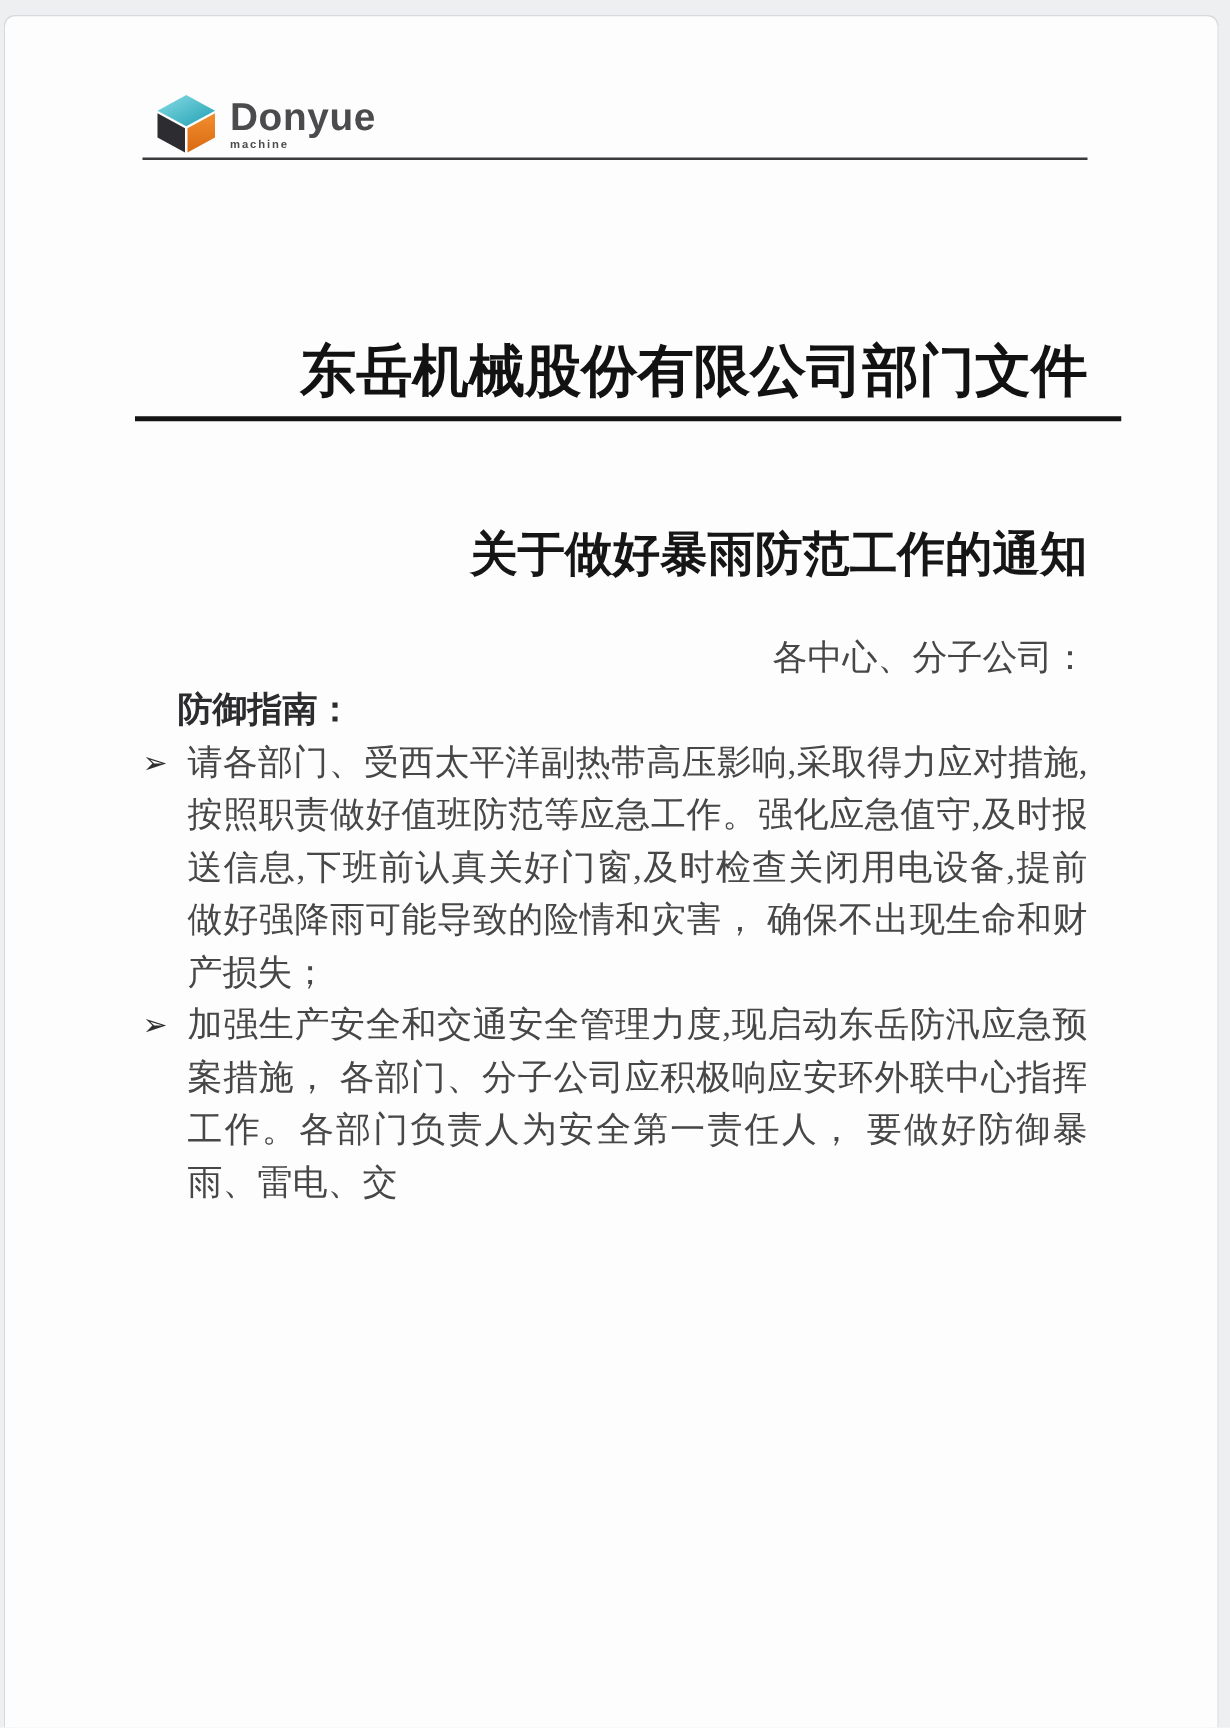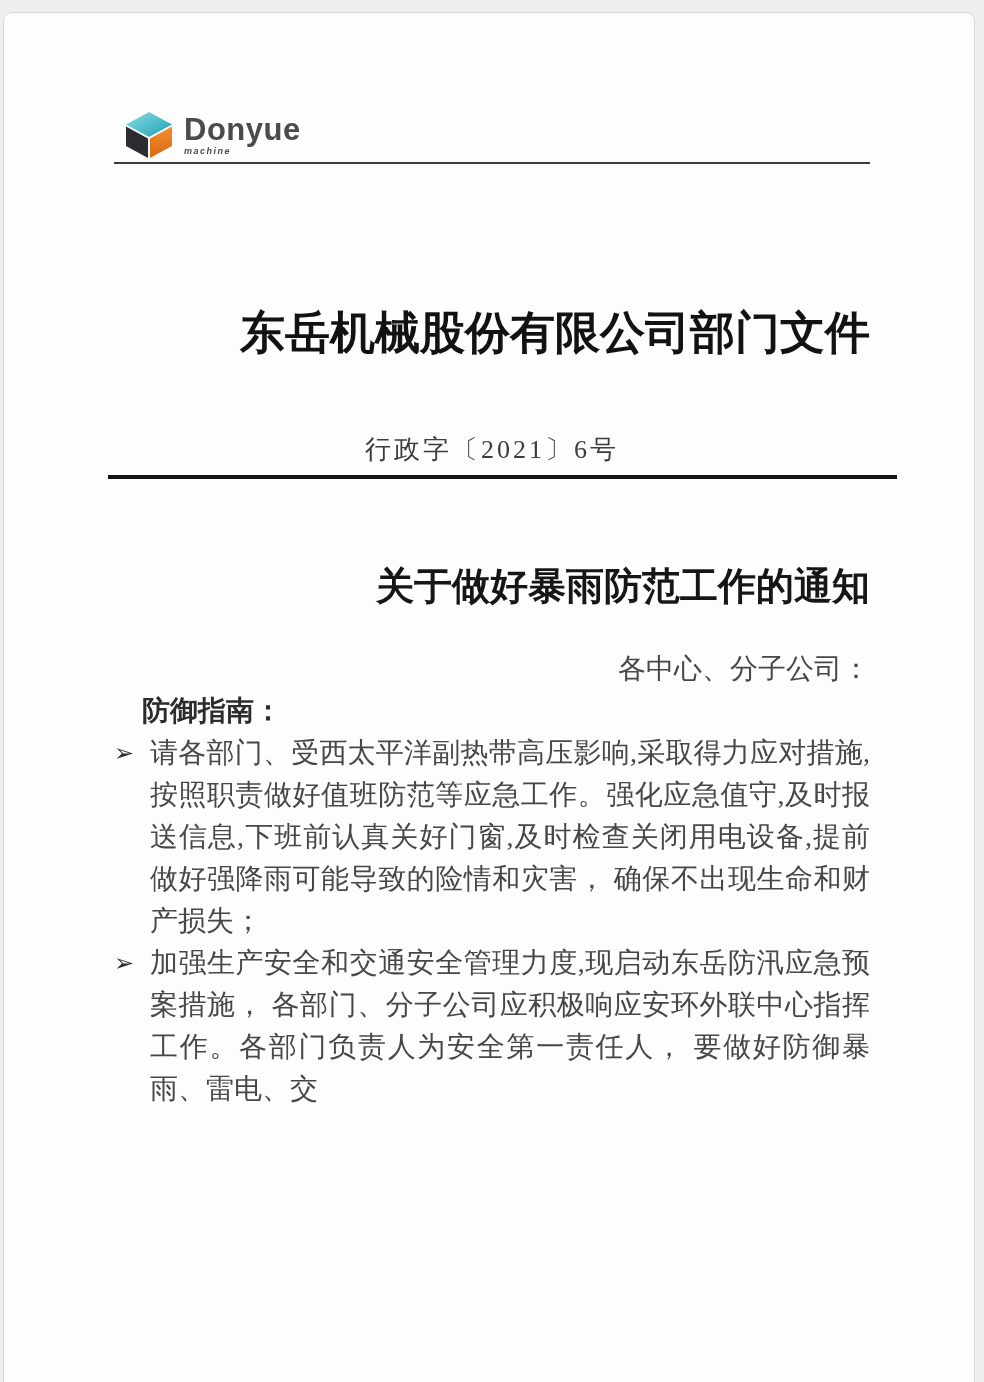--- a/index.html
+++ b/index.html
@@ -17,21 +17,21 @@
     border: 1px solid #d7d9dc;
     border-bottom: none;
     border-radius: 9px 9px 0 0;
     overflow: hidden;
   }
   .content {
     padding: 0 104px 0 110px;
   }
   
   .header {
-    margin-top: 98px;
+    margin-top: 62px;
     display: flex;
     justify-content: space-between;
     align-items: flex-end;
   }
   .logo { display: flex; align-items: center; gap: 10px; margin-left: 10px; }
   .logo-cube svg { display: block; }
   .logo-text { display: flex; flex-direction: column; line-height: 1; }
   .brand {
     font-family: "Liberation Sans", sans-serif;
     font-weight: 800;
@@ -39,21 +39,20 @@
     color: #4b4b4d;
     letter-spacing: 0.5px;
   }
   .brand-sub {
     font-family: "Liberation Sans", sans-serif;
     font-weight: 700;
     font-size: 9px;
     color: #4b4b4d;
     letter-spacing: 1.5px;
     margin-top: 2px;
-    font-style: italic;
   }
   .slogan {
     font-family: "Liberation Sans", sans-serif;
     font-weight: 700;
     font-size: 21px;
     color: #1d1d1f;
     padding-bottom: 2px;
   }
   .header-rule {
     margin-top: 3px;
@@ -142,21 +141,20 @@
         </span>
         <span class="logo-text">
           <span class="brand">Donyue</span>
           <span class="brand-sub">machine</span>
         </span>
       </div>
     </div>
     <div class="header-rule"></div>
 
     <div class="doc-title">东岳机械股份有限公司部门文件</div>
-    <div class="doc-number">行政字〔2021〕6号</div>
     <div class="thick-rule"></div>
     <div class="subject">关于做好暴雨防范工作的通知</div>
 
     <div class="body-text">
       <div class="salutation">各中心、分子公司：</div>
       <div class="guide-heading">防御指南：</div>
       <div class="bullet-item">
         <span class="bullet-marker">➢</span>
         <span class="bullet-text">请各部门、受西太平洋副热带高压影响,采取得力应对措施,按照职责做好值班防范等应急工作。强化应急值守,及时报送信息,下班前认真关好门窗,及时检查关闭用电设备,提前做好强降雨可能导致的险情和灾害， 确保不出现生命和财产损失；</span>
       </div>

